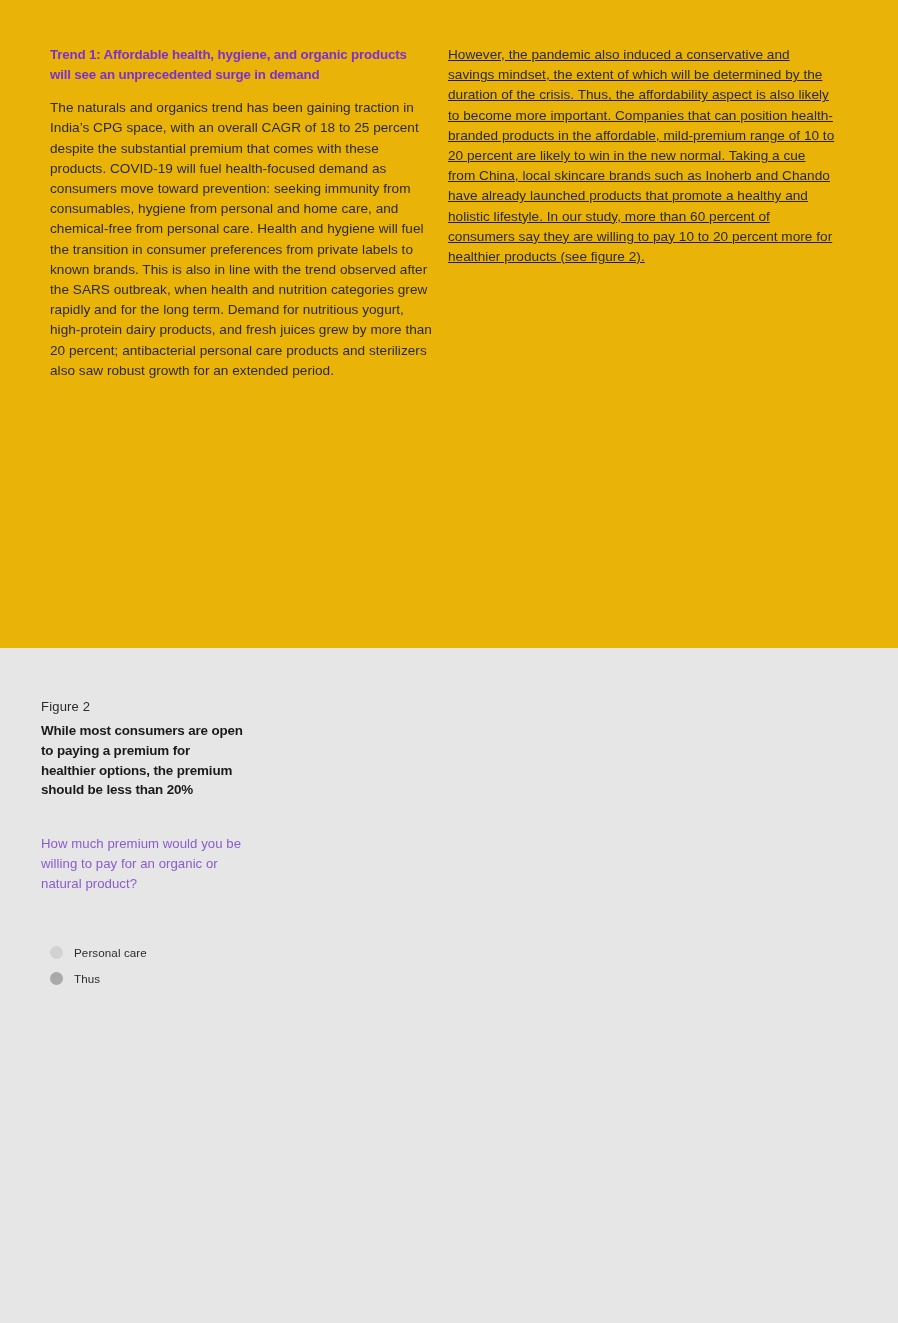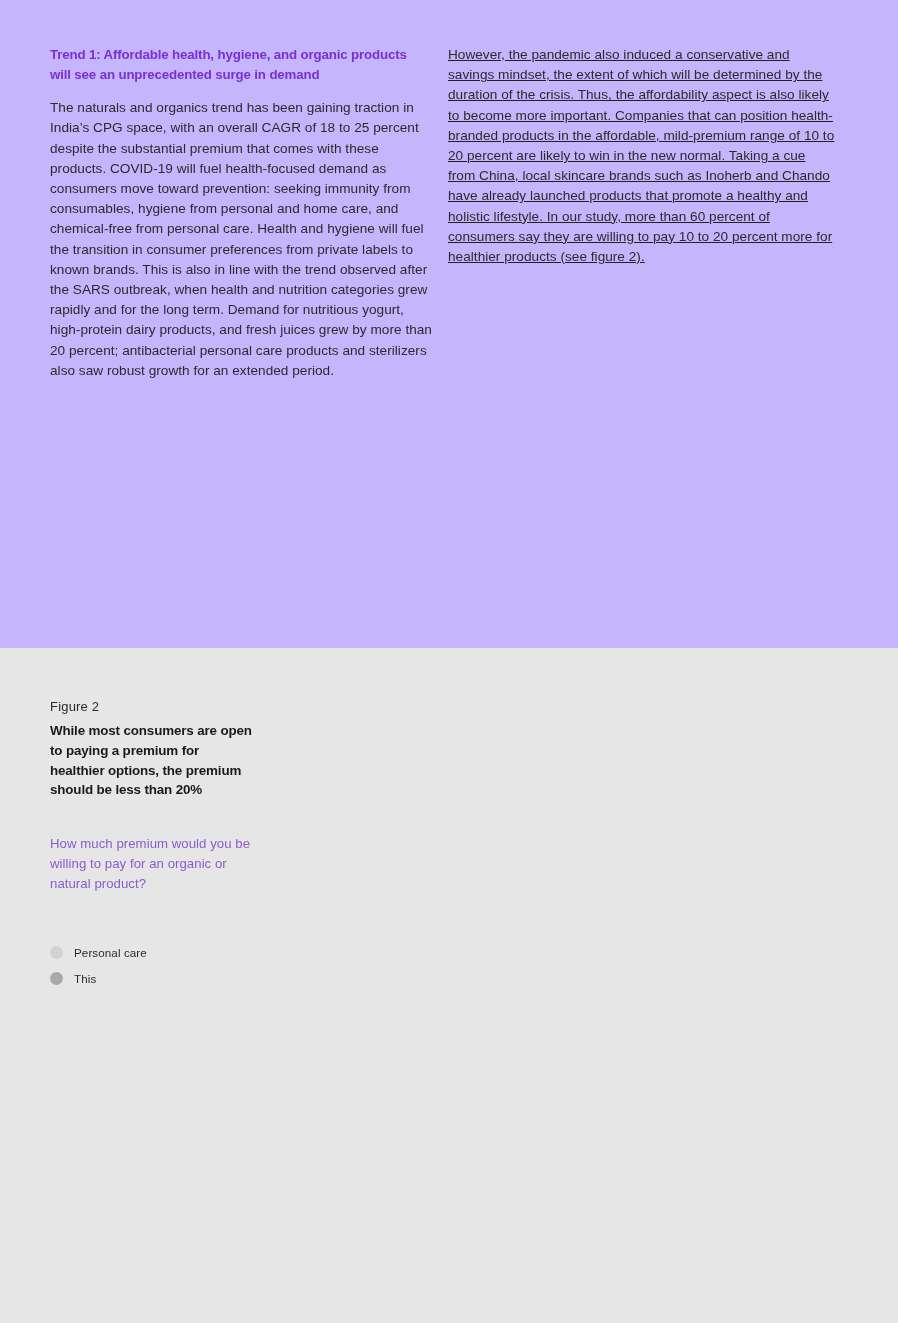--- a/index.html
+++ b/index.html
@@ -15,21 +15,21 @@
     position: relative;
     overflow: hidden;
   }
 
   
   #text-section {
     position: absolute;
     left: 0; top: 0;
     width: 898px;
     height: 648px;
-    background: #c4b5fd;
+    background: #eab308;
   }
   .col {
     position: absolute;
     top: 45px;
     width: 388px;
   }
   #col-left  { left: 50px; }
   #col-right { left: 448px; text-decoration: underline; }
 
   #trend-heading {
@@ -53,21 +53,21 @@
   #figure-panel {
     position: absolute;
     left: 0; top: 648px;
     width: 898px;
     height: 675px;
     background: #e6e6e6;
   }
 
   #fig-caption-block {
     position: absolute;
-    left: 50px;
+    left: 41px;
     top: 50px;
     width: 205px;
   }
   #fig-number {
     font-size: 13px;
     color: #2b2b2b;
     line-height: 18px;
     margin-bottom: 5px;
     letter-spacing: 0.2px;
   }
@@ -151,21 +151,21 @@
     <div id="fig-question">How much premium would you be willing to pay for an organic or natural product?</div>
   </div>
 
   <div id="legend">
     <div class="legend-row">
       <span class="legend-dot" id="legend-dot-0" style="background: rgb(210, 210, 210);"></span>
       <span class="legend-label">Personal care</span>
     </div>
     <div class="legend-row">
       <span class="legend-dot" id="legend-dot-1" style="background: rgb(169, 169, 169);"></span>
-      <span class="legend-label">This</span>
+      <span class="legend-label">Thus</span>
     </div>
   </div>
 
   <div id="chart">
     <div id="plot">
       
     </div>
   </div>
 
 </div>

